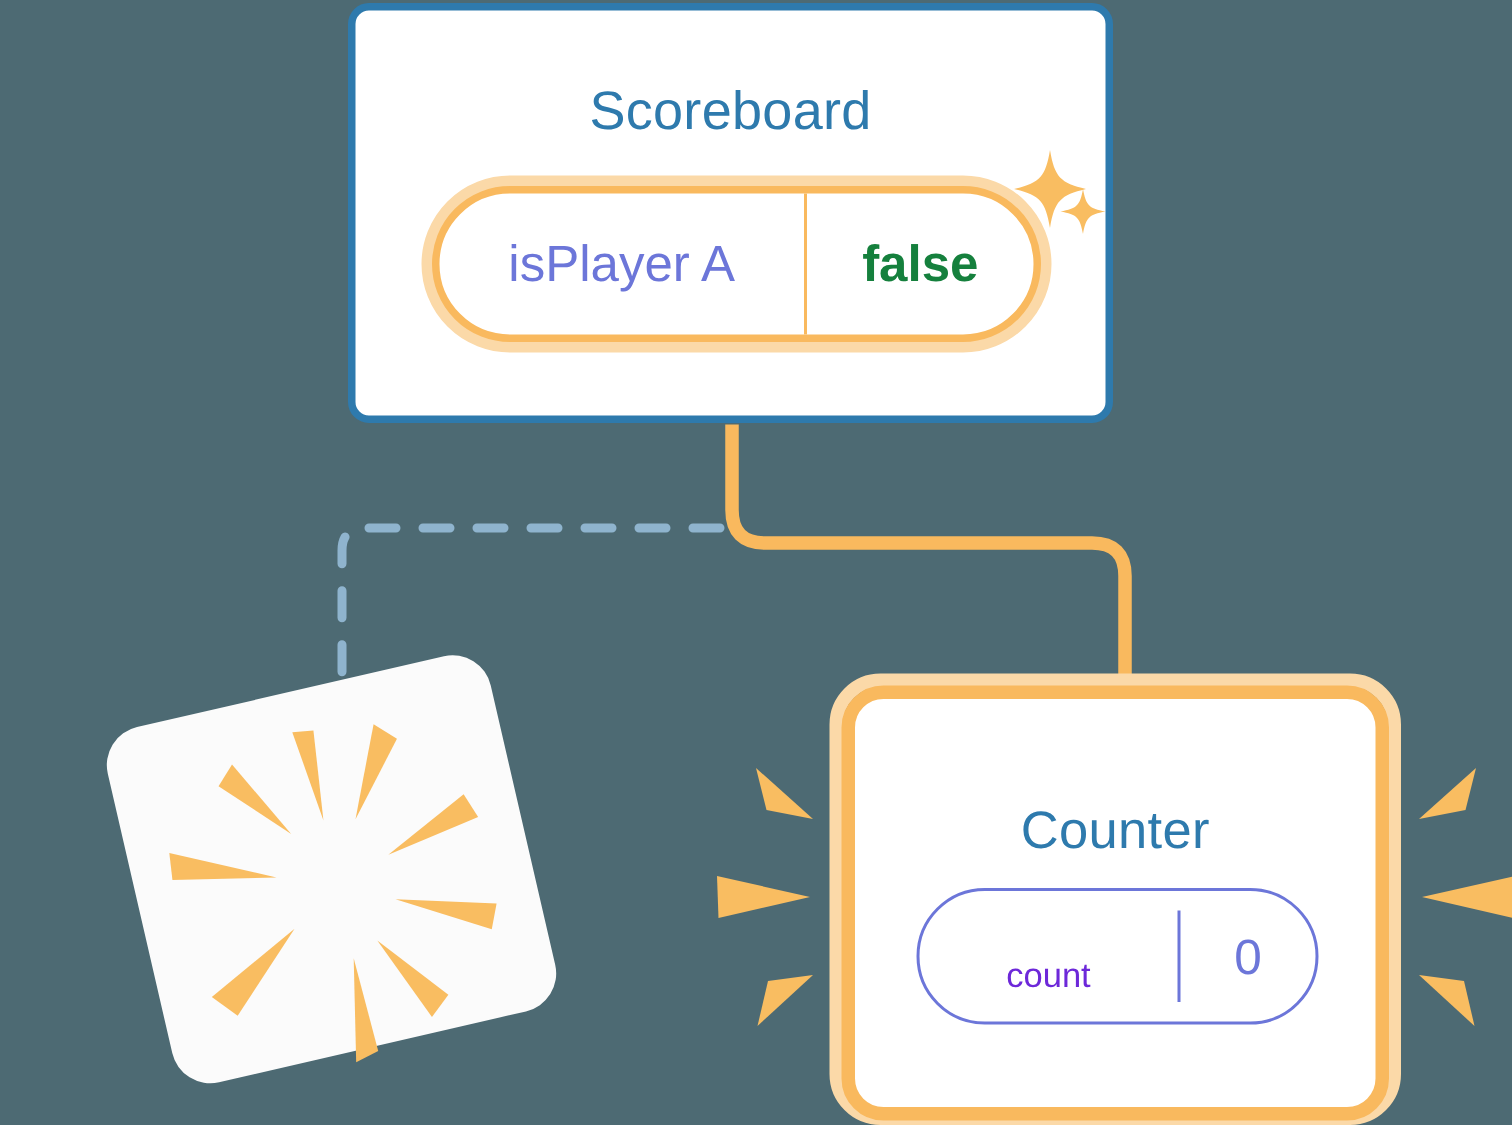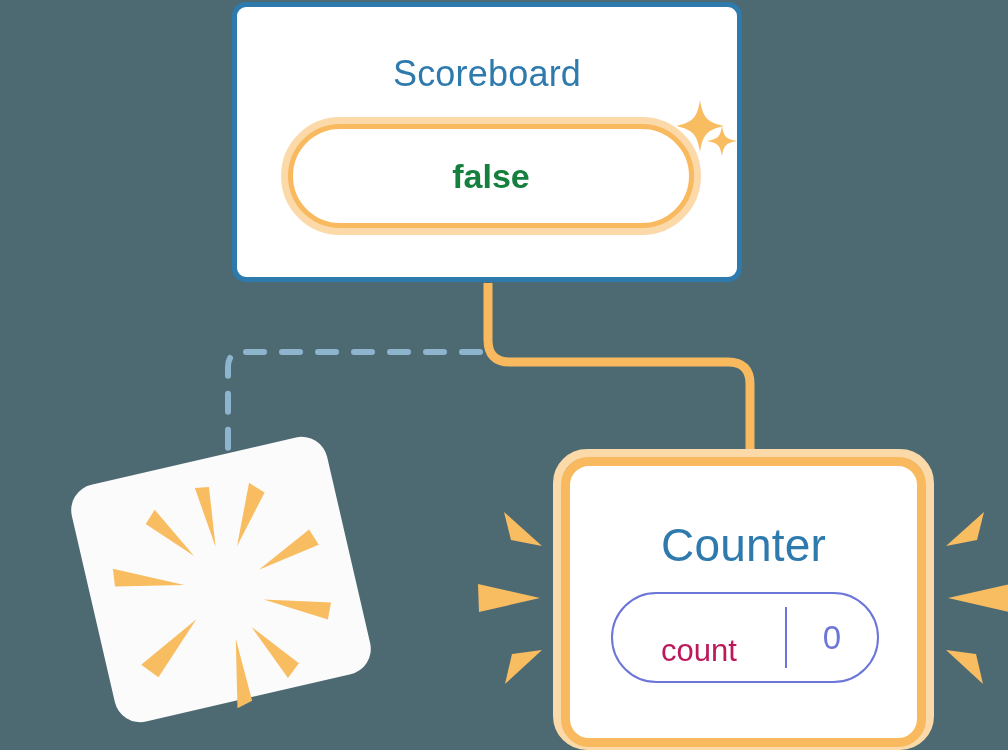--- a/index.html
+++ b/index.html
@@ -109,42 +109,42 @@
     top: 457px;
     width: 365px;
     height: 290px;
     background: #ffffff;
     border: 9px solid #f9b95e;
     border-radius: 28px;
     box-sizing: border-box;
     z-index: 30;
   }
   .counter-card .card-title {
-    margin-top: 52px;
-    font-size: 46px;
+    margin-top: 68px;
+    font-size: 35px;
   }
   .pill-counter {
     position: absolute;
     left: 611px;
     top: 592px;
     width: 268px;
     height: 91px;
     border: 2px solid #6c76d9;
     border-radius: 50px;
     box-sizing: border-box;
     background: #ffffff;
     display: flex;
     align-items: center;
     z-index: 32;
   }
   .pill-counter .cell-key {
     flex: 0 0 174px;
     text-align: center;
-    color: #be185d;
-    font-size: 31px;
+    color: #6d28d9;
+    font-size: 23px;
     border-right: 2px solid #6c76d9;
     height: 61px;
     line-height: 87px;
     box-sizing: border-box;
   }
   .pill-counter .cell-val {
     flex: 1;
     text-align: center;
     color: #6c76d9;
     font-size: 33px;
@@ -179,20 +179,21 @@
     <path d="M 480 352 L 243 352 Q 228 352 228 367 L 228 470" fill="none" stroke="#8fb4ce" stroke-width="6" stroke-linecap="round" stroke-dasharray="18 18"></path>
 
     <path d="M 488 283 L 488 340 Q 488 362 510 362 L 728 362 Q 750 362 750 384 L 750 470" fill="none" stroke="#f9b95e" stroke-width="9" stroke-linecap="butt"></path>
   </svg>
 
   <div class="scoreboard-card">
     <div class="card-title">Scoreboard</div>
   </div>
   <div class="pill-hl"></div>
   <div class="pill-scoreboard">
+    <div class="cell-key">isPlayer A</div>
     <div class="cell-val">false</div>
   </div>
 
   <div class="blank-card"></div>
 
   <svg class="layer bursts" viewBox="0 0 1008 750">
     <g fill="#f9bd61" transform="translate(225,592) rotate(-13)">
       <polygon points="-6,-108 8,-106 1,-46"></polygon>
       <polygon points="48,-101 61,-88 22,-42"></polygon>
       <polygon points="-62,-84 -50,-96 -22,-42"></polygon>

